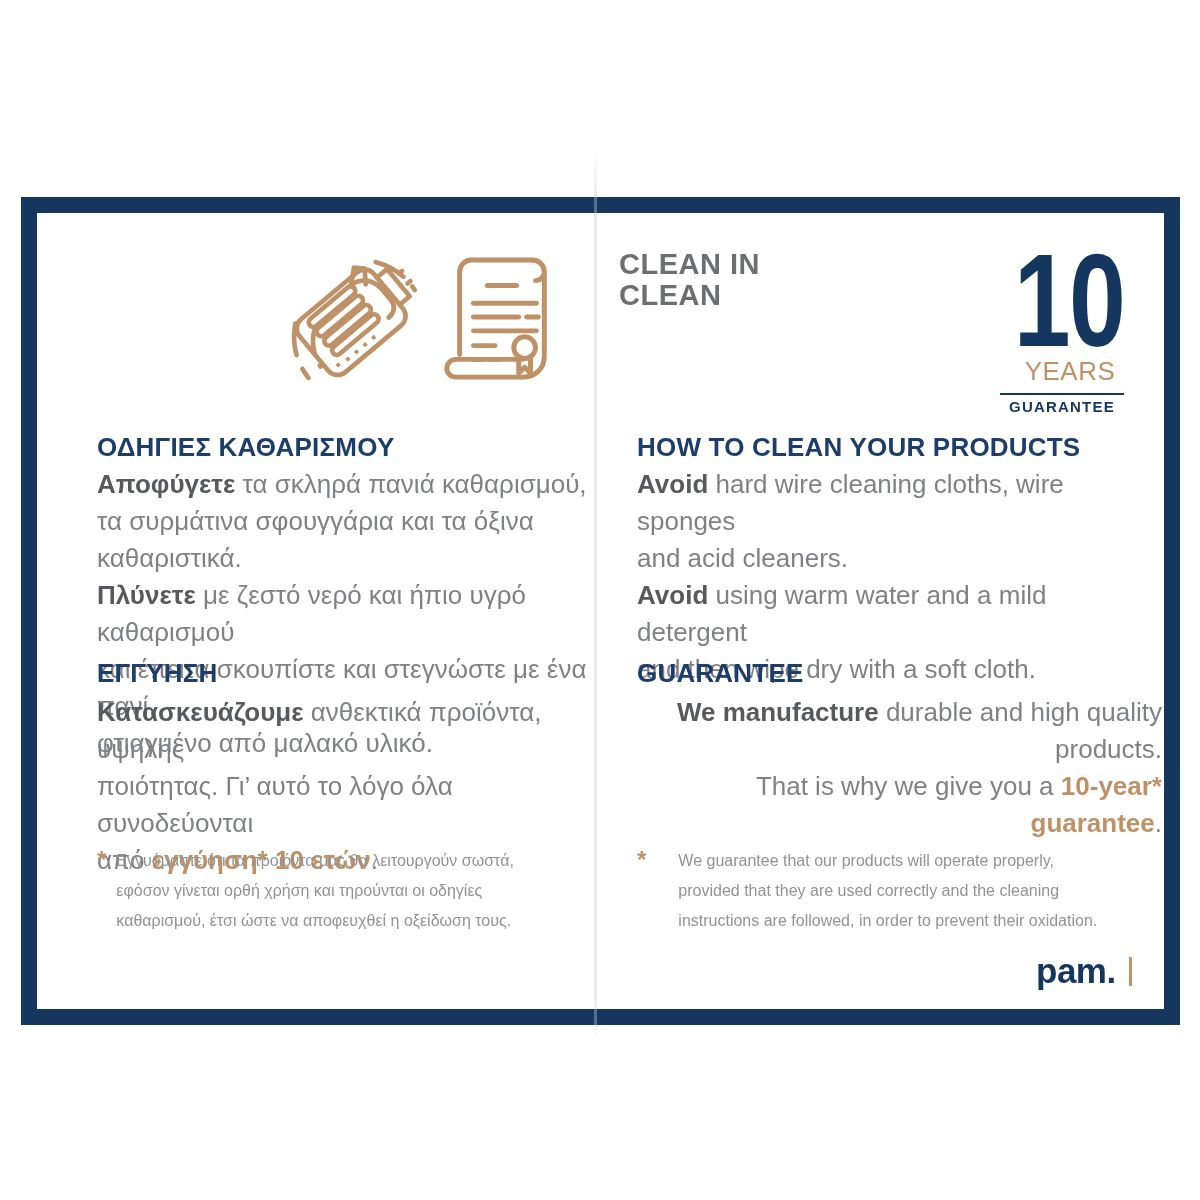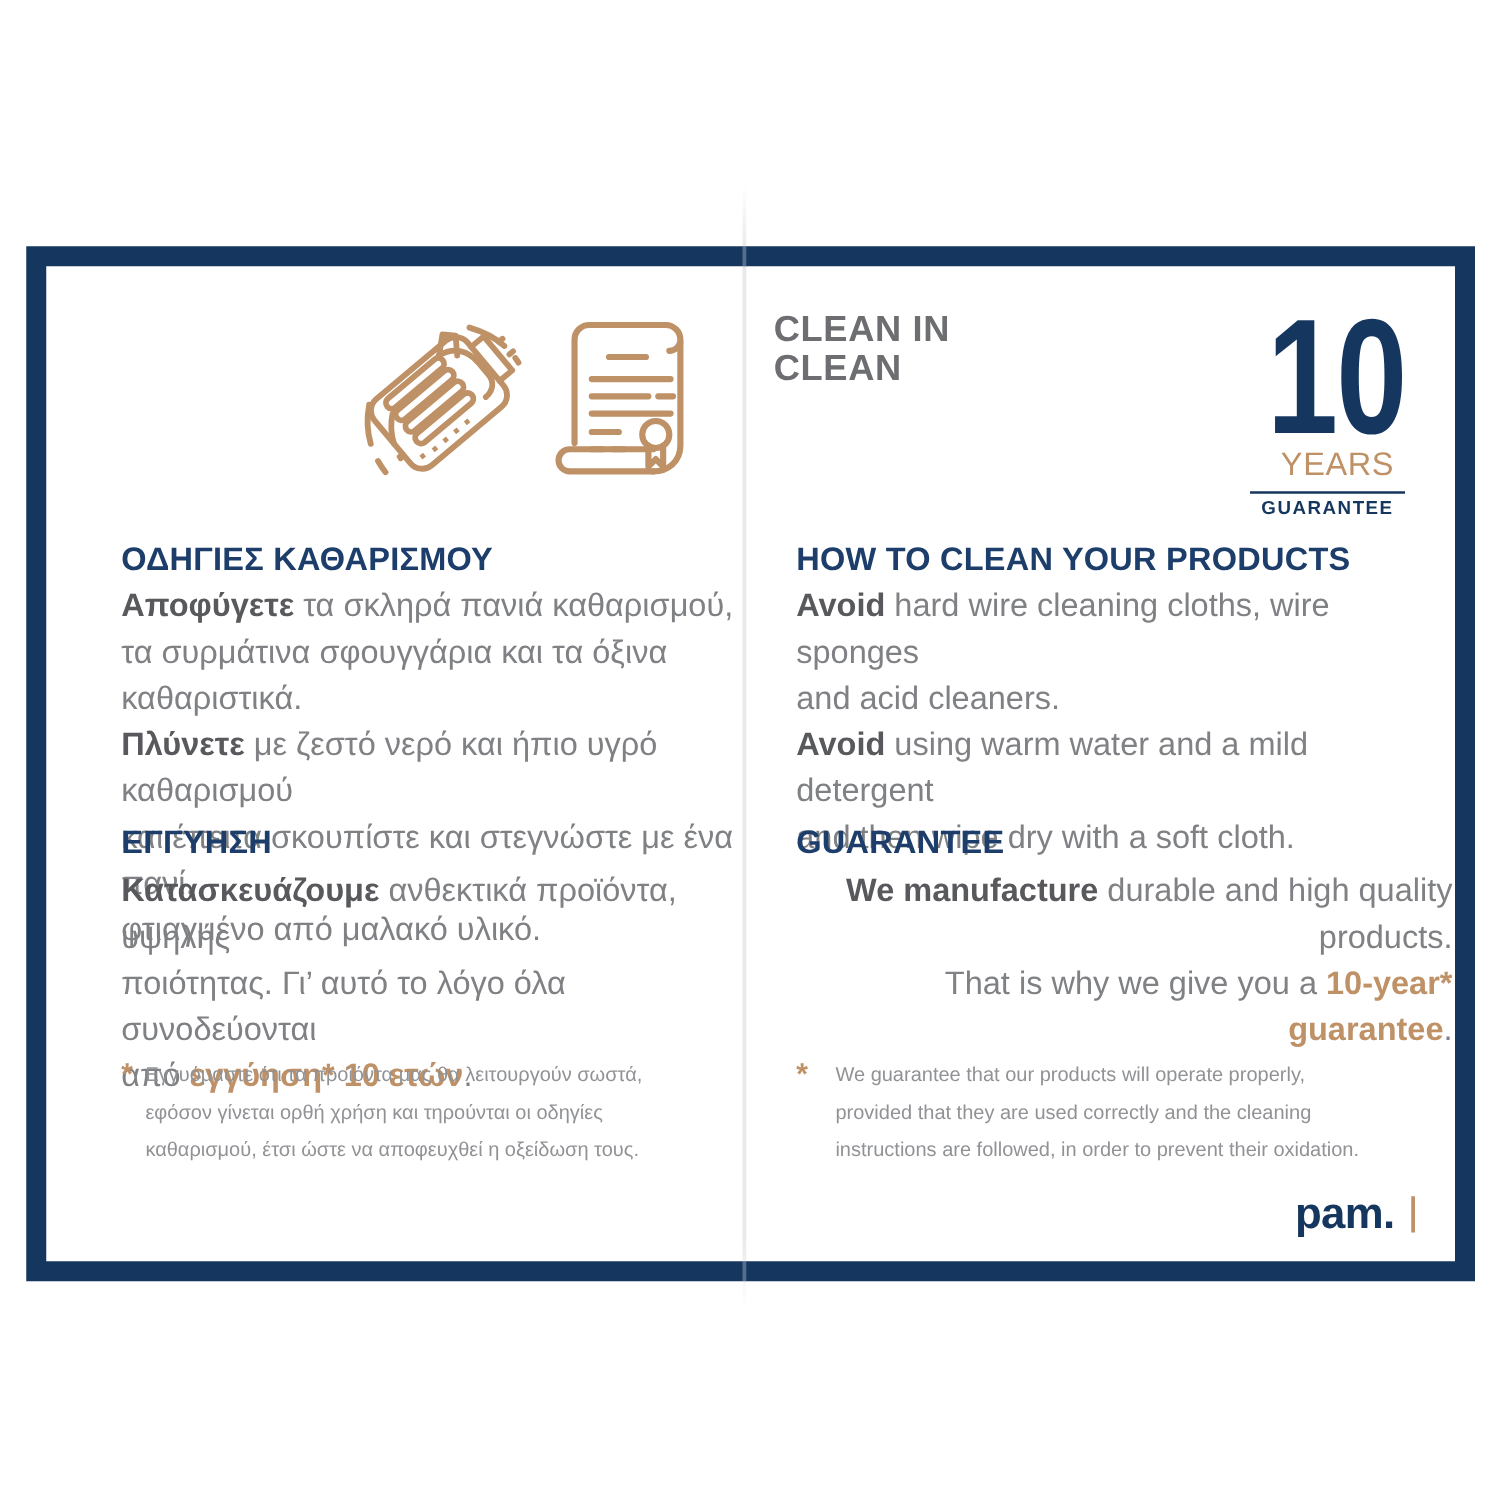--- a/index.html
+++ b/index.html
@@ -36,21 +36,21 @@
   .heading{color:#1d3e6b;font-weight:700;font-size:26px;line-height:30px;letter-spacing:.2px;}
   .para{color:#7f8184;font-size:26px;line-height:37px;white-space:pre-line;margin:0;}
   .run-bold{font-weight:700;color:#58595c;}
   .run-gold{font-weight:700;color:#bf9166;}
   .col-left{left:73px;width:510px;margin-left:24px;}
   .col-right{left:637px;width:525px;}
   .footnote{display:flex;align-items:flex-start;}
   .footnote .mark{color:#bf9166;font-size:24px;line-height:28px;font-weight:700;}
   .footnote .fn-text{color:#909295;font-size:16px;line-height:30px;white-space:pre-line;}
   .fn-left .fn-text{margin-left:10px;}
-  .fn-right .fn-text{margin-left:22px;}
+  .fn-right .fn-text{margin-left:32px;}
   
   .pam{left:1036px;top:953px;display:flex;align-items:center;text-align:center;}
   .pam-word{color:#15375f;font-weight:700;font-size:35px;line-height:36px;letter-spacing:-.5px;}
   .pam-bar{display:inline-block;width:3px;height:29px;background:#bf9166;margin-left:13px;}
 </style>
 </head>
 <body>
 
 <div class="page">
 

